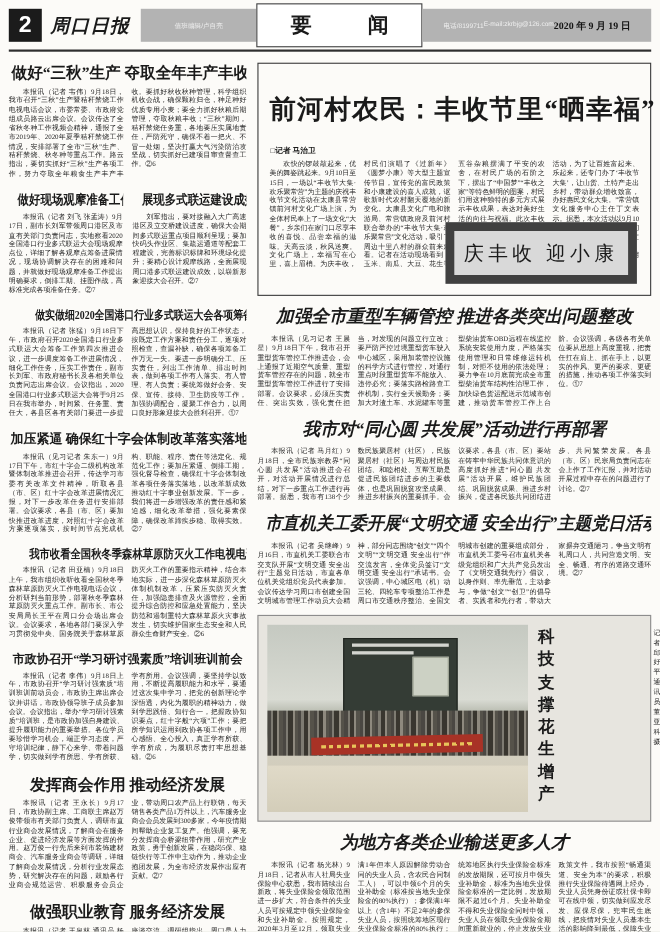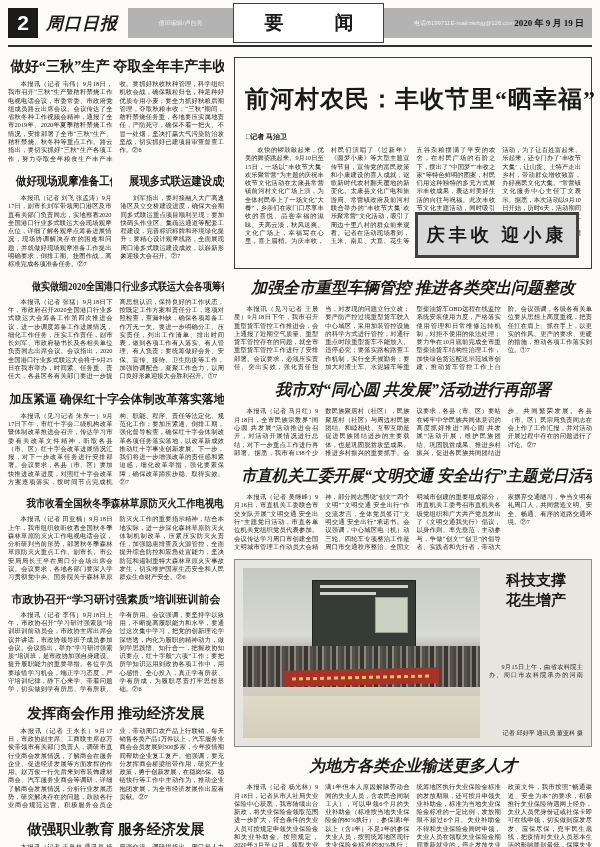--- a/index.html
+++ b/index.html
@@ -7,21 +7,21 @@
         font-family:"Liberation Serif","DejaVu Serif",serif;color:#1a1a1a;margin:0 auto;}
   
   .hdr{display:flex;align-items:stretch;height:30px;margin:8px 8px 0;position:relative;}
   .pnum{width:30px;background:#1b1b1b;color:#fff;font-family:"Liberation Sans",sans-serif;
         font-weight:bold;font-size:21px;line-height:30px;text-align:center;flex:none;}
   .mast{padding:2px 10px 0 8px;font-weight:bold;font-size:17px;line-height:28px;
         font-style:italic;letter-spacing:1px;flex:none;}
   .gbar{background:#b3b3b3;display:flex;align-items:center;color:#efefef;
         font-size:6px;font-family:"Liberation Sans",sans-serif;}
   .gbar.left{flex:1.1;justify-content:center;}
-  .gbar.right{flex:2;justify-content:flex-end;padding:0 8px;}
+  .gbar.right{flex:2;justify-content:center;padding:0 8px;}
   .gbar .date{color:#141414;font-weight:bold;font-size:9px;font-family:"Liberation Serif",serif;}
   .secbox{border:1px solid #3f3f3f;background:#fff;margin:-5px 0;padding:0 14px;flex:none;
           display:flex;align-items:center;justify-content:center;font-size:19px;font-weight:bold;
           letter-spacing:16px;text-indent:16px;min-width:96px;}
   .hrule{border-top:2px solid #2e2e2e;margin:7px 8px 0;}
   
   .content{display:flex;gap:10px;margin:10px 8px 0;}
   .lcol{width:216px;flex:none;min-width:0;}
   .rcol{flex:1;min-width:0;}
   .art{margin-bottom:10px;}
@@ -33,42 +33,42 @@
   .body{font-size:6.3px;line-height:1.32;text-align:justify;text-indent:2em;color:#242424;}
   .c2{column-count:2;column-gap:7px;}
   .c4{column-count:4;column-gap:7px;}
   .pair{display:flex;gap:9px;}
   .pair .half{flex:1;min-width:0;}
   
   .mainbox{border:1px solid #3a3a3a;padding:22px 10px 10px;position:relative;margin-bottom:4px;min-height:178px;}
   .mhead{font-size:24px;font-weight:bold;text-align:center;letter-spacing:1px;margin:3px 0 9px;white-space:nowrap;}
   .byline{font-size:7px;margin:17px 0 4px 1px;font-weight:bold;}
   .badge{position:absolute;right:12px;bottom:10px;width:158px;height:40px;background:#d9d9d9;
-         border:3px solid #404040;display:flex;align-items:center;justify-content:center;
-         font-size:18px;font-weight:bold;letter-spacing:4px;}
+         border:8px solid #404040;display:flex;align-items:center;justify-content:center;
+         font-size:18px;font-weight:normal;letter-spacing:4px;}
   
   .chead{font-size:16px;font-weight:bold;text-align:center;margin:9px 0 6px;white-space:nowrap;overflow:hidden;font-style:italic;}
   .chead .fit{display:inline-block;}
   
   .photobox{border:1px solid #8d8d8d;background:#e7e5df;padding:8px;display:flex;gap:9px;
             height:188px;margin:8px 0 2px;box-sizing:border-box;}
   .photo{flex:1;position:relative;overflow:hidden;
          background:linear-gradient(180deg,#c5c9c1 0%,#d9dbd3 40%,#aaada0 50%,#92968c 58%,#d4d0c1 63%,#cec8b6 100%);}
   .board{position:absolute;left:29%;top:7%;width:43%;height:42%;background:#343c35;border:1px solid #1f241f;}
   .board .bl{height:3px;margin:4px 7px 0;background:rgba(240,240,235,.85);}
   .board .bl.short{width:55%;}
   .board .bmap{position:absolute;right:7%;top:22%;width:30%;height:48%;background:#ccd1c4;border:1px solid #9aa092;}
   .crowd{position:absolute;left:0;top:46%;width:100%;height:24%;
          background:repeating-linear-gradient(90deg,#4a4742 0 3px,#7e7b72 3px 5px,#39362f 5px 9px,#8e897e 9px 11px,#55524a 11px 14px);}
   .banner{position:absolute;left:17%;top:59%;width:66%;height:9.5%;background:#a83226;
           transform:rotate(-1.2deg);display:flex;align-items:center;justify-content:center;}
   .banner .btxt{width:88%;height:3px;background:repeating-linear-gradient(90deg,#e8c45a 0 4px,rgba(0,0,0,0) 4px 7px);}
   .gpath{position:absolute;bottom:0;left:0;width:100%;height:25%;
          background:linear-gradient(180deg,#e0dac8,#d3cdb9);}
-  .pstory{width:94px;flex:none;display:flex;flex-direction:column;min-width:0;gap:45px;}
+  .pstory{width:94px;flex:none;display:flex;flex-direction:row;min-width:0;gap:45px;}
   .ptitle{font-size:15px;font-weight:bold;text-align:center;line-height:1.35;margin:2px 0 7px;}
   .pbody{font-size:6.2px;line-height:1.36;text-align:justify;text-indent:2em;flex:1;overflow:hidden;color:#242424;}
   .pcredit{font-size:6.2px;text-align:right;margin-top:3px;color:#242424;}
 </style>
 </head>
 <body>
 
 <div class="page">
 
   <header class="hdr">

